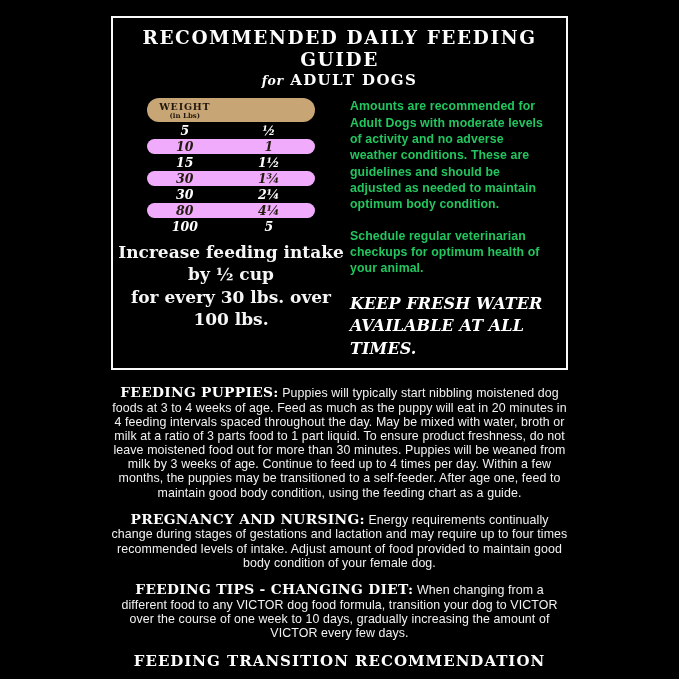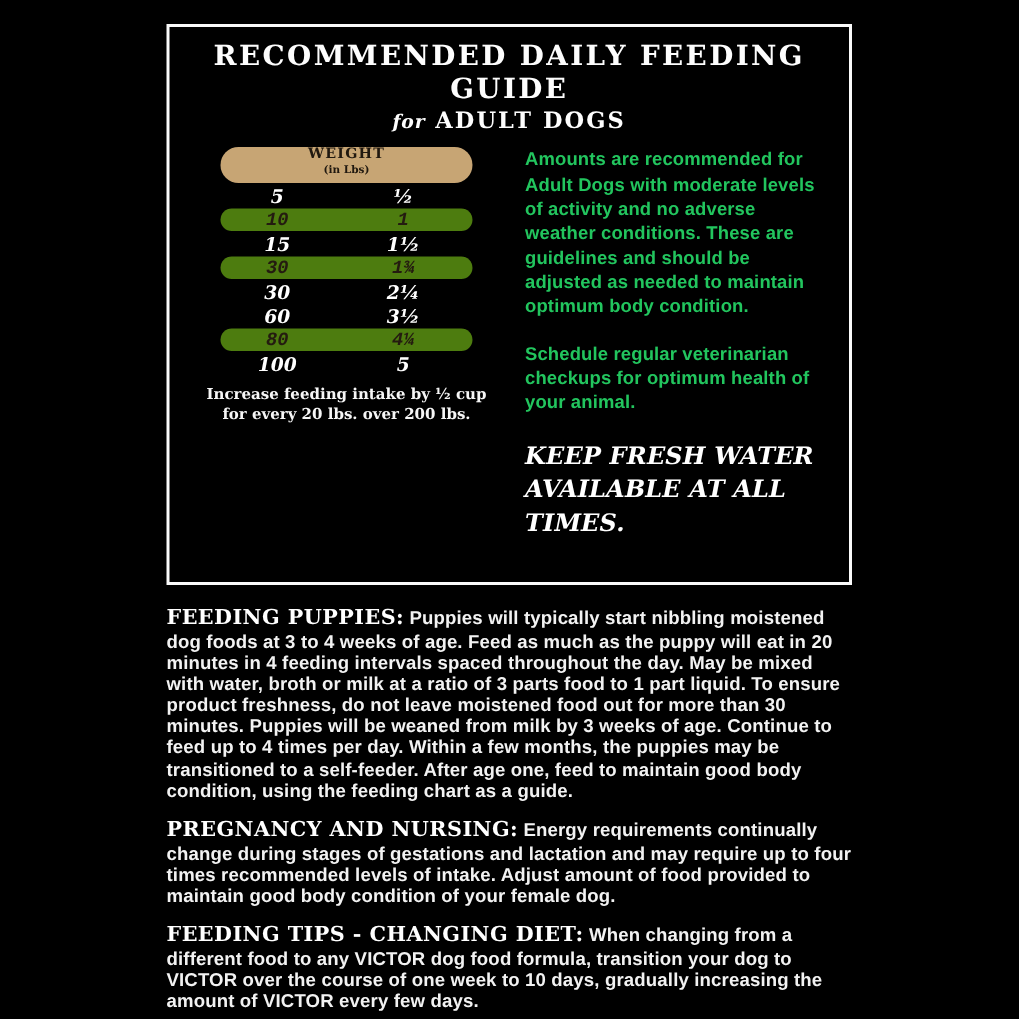--- a/index.html
+++ b/index.html
@@ -1,75 +1,75 @@
 <!DOCTYPE html>
 <html><head>
 <meta charset="utf-8">
 <style>
   * { margin:0; padding:0; box-sizing:border-box; }
   html,body { width:679px; height:679px; background:#000; overflow:hidden; }
   body { font-family:"Liberation Sans", sans-serif; color:#fff; }
   .canvas { width:457px; margin:0 auto; padding-top:16px; }
 
   
-  .guide-box { border:2px solid #fafafa; padding:9px 0 28px; }
+  .guide-box { border:2px solid #fafafa; padding:9px 0 8px; }
   .gb-title {
     font-family:"DejaVu Serif", serif; font-weight:bold; text-align:center;
     font-size:18.5px; letter-spacing:1.6px; line-height:1.2; color:#fdfdfd;
   }
   .gb-subtitle {
     font-family:"DejaVu Serif", serif; font-weight:bold; text-align:center;
     font-size:15px; letter-spacing:1.4px; margin-top:0; color:#fdfdfd;
   }
   .gb-subtitle .for { font-style:italic; font-size:12.5px; letter-spacing:.5px; text-transform:lowercase; }
   .gb-content { display:flex; margin-top:9px; padding:0 16px 0 34px; }
 
   
   .feed-table { width:168px; flex:0 0 168px; }
   .thead {
     background:#C7A574; border-radius:12px; height:24px;
     display:flex; align-items:center; color:#20180f;
-    font-family:"DejaVu Serif", serif; font-weight:bold; text-align:center;flex-direction:column;
+    font-family:"DejaVu Serif", serif; font-weight:bold; text-align:center;
   }
   .thead .col { line-height:1; }
   .thead .col.w { width:45%; }
   .thead .col.a { width:55%; }
   .thead .h { font-size:9.5px; letter-spacing:.8px; }
   .thead .sub { font-size:7px; font-weight:bold; margin-top:1px; }
   .frow {
     display:flex; align-items:center; height:15px; margin:1px 0;
     font-family:"DejaVu Serif", serif; font-weight:bold; font-style:italic;
     font-size:12.5px; text-align:center;
   }
   .frow .cell.w { width:45%; }
   .frow .cell.a { width:55%; }
   .plain-row { color:#fff; }
-  .pill-row { background:#4d7c0f; border-radius:8px; color:#241b10;font-family:Liberation Mono, monospace; }
+  .pill-row { background:#f0abfc; border-radius:8px; color:#241b10; }
   .footnote {
     width:232px; margin:7px 0 0 -32px; text-align:center;
     font-family:"DejaVu Serif", serif; font-weight:bold;
-    font-size:10px; line-height:1.3; color:#f6f6f6;
+    font-size:17px; line-height:1.3; color:#f6f6f6;
   }
 
   
   .gb-right { padding-left:35px; flex:1; }
   .gb-right p {
     font-size:12.3px; line-height:1.33; font-weight:bold; color:#22c55e;
     letter-spacing:.1px;
   }
   .gb-right .p2 { margin-top:15px; }
   .water {
     font-family:"DejaVu Serif", serif !important; font-weight:bold !important;
     font-style:italic; font-size:16px !important; line-height:1.4 !important;
     letter-spacing:.6px; margin-top:16px; color:#fff !important;
   }
 
   
   .sections { margin-top:15px; }
-  .sec { font-size:12.4px; line-height:1.14; font-weight:bold; color:#f2f2f2; margin-bottom:12px; letter-spacing:.1px; }
+  .sec { font-size:12.4px; line-height:1.14; font-weight:normal; color:#f2f2f2; margin-bottom:12px; letter-spacing:.1px;text-align:center; }
   .sec-h {
     font-family:"DejaVu Serif", serif; font-size:13.8px; letter-spacing:.3px; color:#fff;
   }
 
   
   .transition { margin-top:6px; }
   .tr-heading {
     font-family:"DejaVu Serif", serif; font-weight:bold; text-align:center;
     font-size:15px; letter-spacing:1px; color:#fdfdfd;
   }
@@ -108,36 +108,32 @@
     <div class="cell a">1½</div>
   </div>
             <div class="frow pill-row">
     <div class="cell w">30</div>
     <div class="cell a">1¾</div>
   </div>
             <div class="frow plain-row">
     <div class="cell w">30</div>
     <div class="cell a">2¼</div>
   </div>
-            <div class="frow plain-row">
-    <div class="cell w">60</div>
-    <div class="cell a">3½</div>
-  </div>
             <div class="frow pill-row">
     <div class="cell w">80</div>
     <div class="cell a">4¼</div>
   </div>
             <div class="frow plain-row">
     <div class="cell w">100</div>
     <div class="cell a">5</div>
   </div>
           </div>
         <div class="footnote">
           <div>Increase feeding intake by ½ cup</div>
-          <div>for every 20 lbs. over 200 lbs.</div>
+          <div>for every 30 lbs. over 100 lbs.</div>
         </div>
       </div>
 
       <div class="gb-right">
         <p class="p1">Amounts are recommended for Adult Dogs with moderate levels of activity and no adverse weather conditions. These are guidelines and should be adjusted as needed to maintain optimum body condition.</p>
         <p class="p2">Schedule regular veterinarian checkups for optimum health of your animal.</p>
         <p class="water">KEEP FRESH WATER AVAILABLE AT ALL TIMES.</p>
       </div>
     </div>
   </section>

